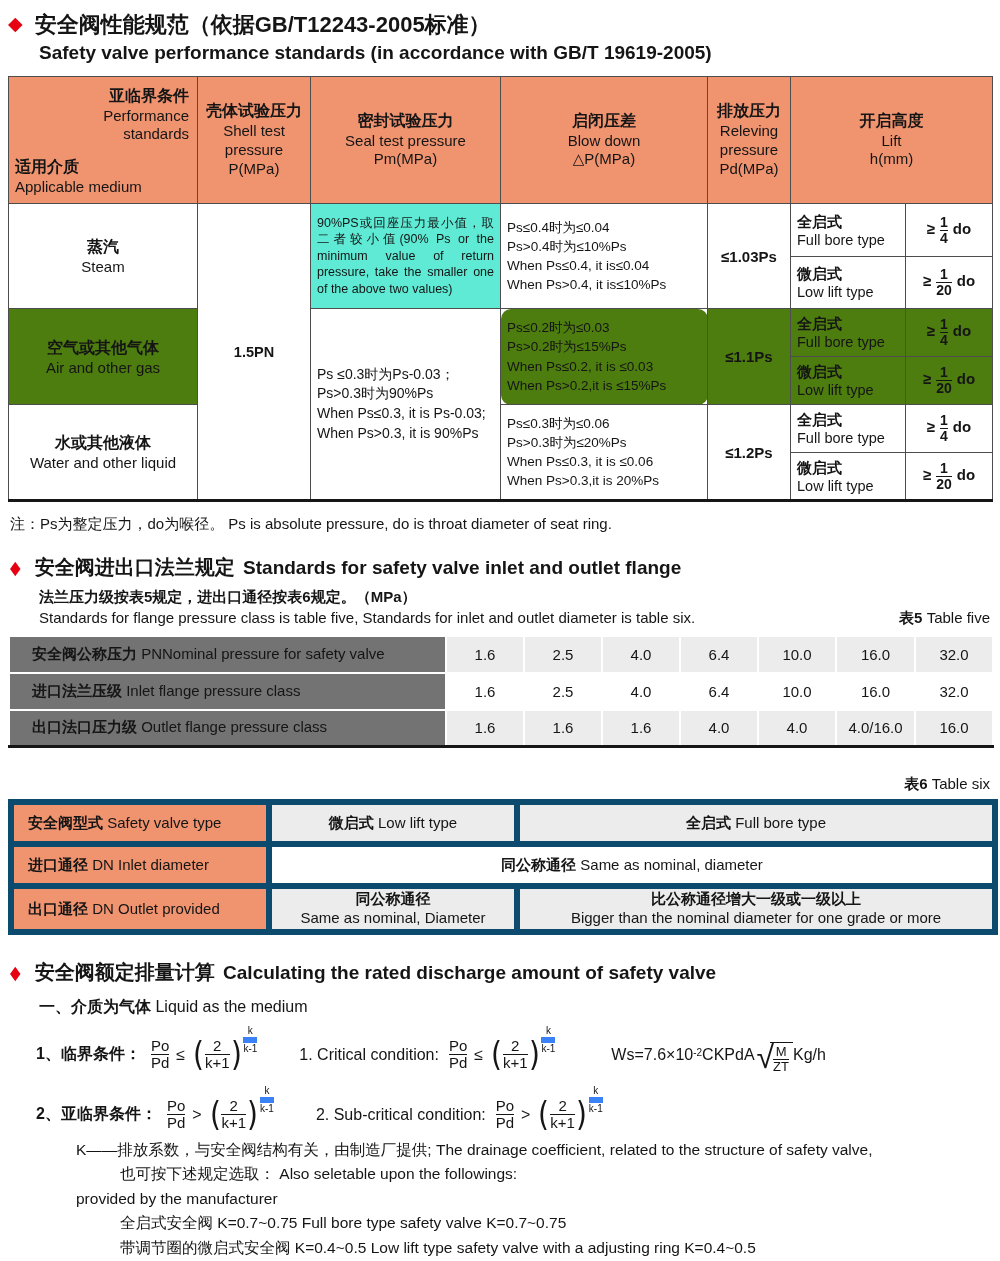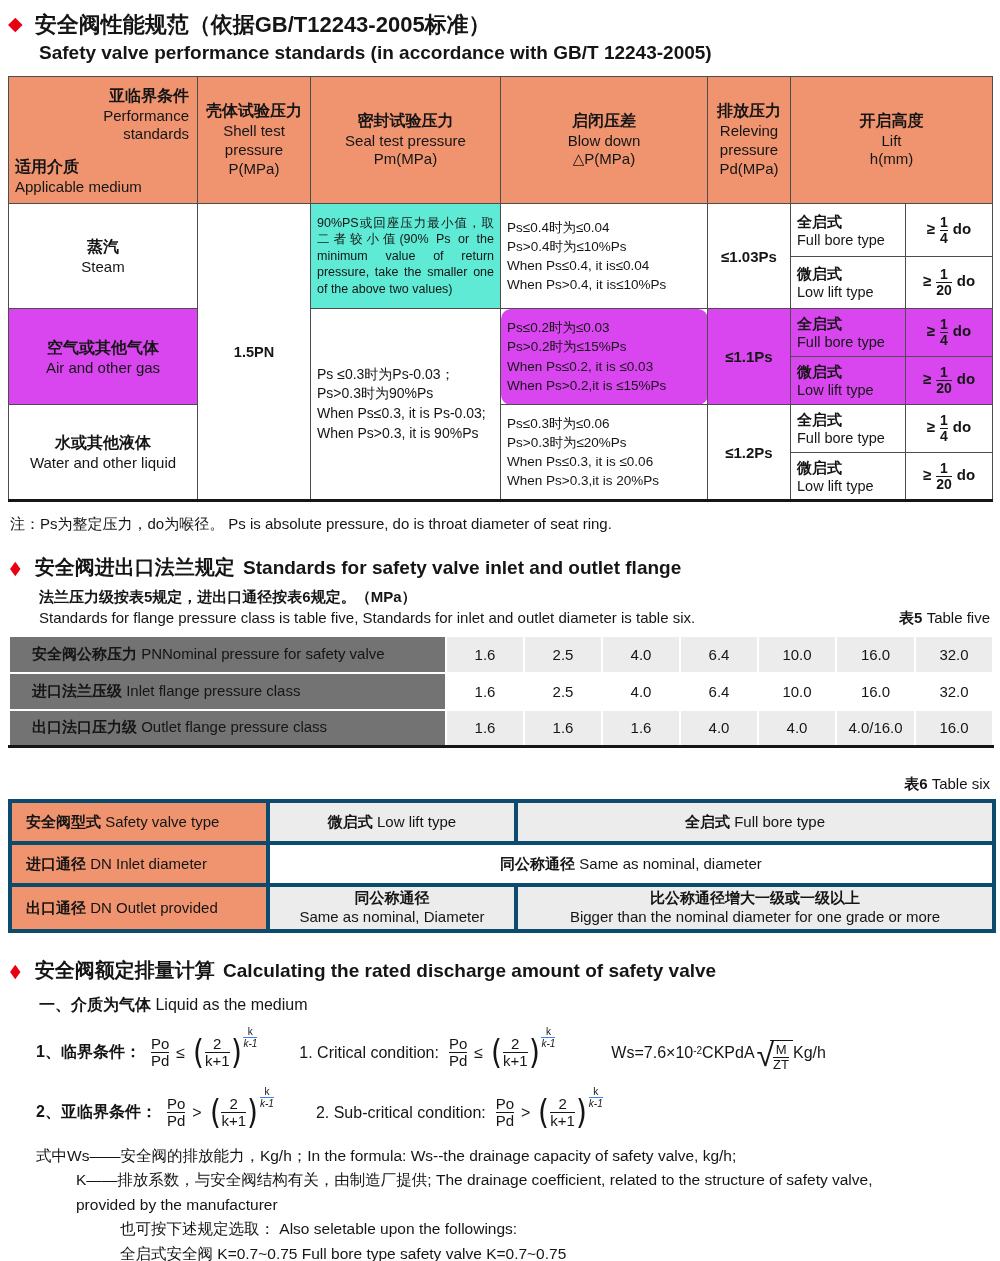--- a/index.html
+++ b/index.html
@@ -35,21 +35,21 @@
   .medium .en{display:block;font-size:15px;}
   .shell{text-align:center;font-weight:bold;font-size:14.5px;background:#fff;}
   .seal-steam{font-size:12.5px;line-height:1.32;text-align:justify;padding:3px 5px;background:#5eead4;vertical-align:top;}
   .seal-gas{font-size:14px;line-height:1.4;white-space:pre-line;background:#fff !important;}
   .blow{font-size:13.5px;line-height:1.42;white-space:pre-line;padding-left:8px;border-radius:10px;}
   .relev{text-align:center;font-weight:bold;font-size:15px;}
   .lift-type{padding-left:8px;}
   .lift-type .zh{display:block;font-weight:bold;font-size:15px;}
   .lift-type .en{display:block;font-size:14.5px;}
   .lift-val{text-align:center;font-weight:bold;font-size:15px;}
-  tr.stripe td{background:#d946ef;}
+  tr.stripe td{background:#4d7c0f;}
   .perf tbody tr{height:48px;}
 
   .frac{display:inline-flex;flex-direction:column;align-items:center;line-height:1.05;vertical-align:middle;}
   .frac .fden{border-top:1.5px solid #151515;}
   .lift-val .frac{margin:0 5px;font-size:14px;}
   .lift-val .geq{font-size:15px;}
 
   .note-line{margin:13px 0 0 2px;font-size:15px;}
 
   .sec2{margin-top:20px;}
@@ -61,40 +61,40 @@
   .t5{border-collapse:collapse;width:984px;table-layout:fixed;margin-top:7px;border-bottom:3px solid #161616;}
   .t5 td{border:2px solid #fff;height:37px;font-size:15px;box-sizing:border-box;}
   .t5 .label{background:#737373;padding-left:22px;}
   .label .zh{font-weight:bold;}
   .label .en{font-weight:normal;}
   .t5 .val{text-align:center;background:#fff;}
   .t5 tr.stripe .val{background:#ececec;}
 
   .t6-cap{display:flex;justify-content:flex-end;margin:27px 2px 0 0;}
   .t6{border-collapse:collapse;width:984px;table-layout:fixed;margin-top:5px;border-bottom:3px solid #161616;}
-  .t6 td{border:4px solid #0c4a6e;height:42px;font-size:15px;box-sizing:border-box;}
+  .t6 td{border:6px solid #0c4a6e;height:42px;font-size:15px;box-sizing:border-box;}
   .t6 .label{background:#f09470;padding-left:14px;}
   .t6 .cell{text-align:center;background:#fff;}
   .t6 tr.stripe .cell{background:#ececec;}
   .cell .zh{font-weight:bold;}
   .cell.two-line .zh{display:block;line-height:1.25;}
   .cell.two-line .en{display:block;line-height:1.25;}
 
   .sec3{margin-top:24px;}
   .medium-line{margin:10px 0 2px 31px;font-size:16px;}
   .medium-line .zh{font-weight:bold;}
   .f-row{display:flex;align-items:center;margin:14px 0 0 28px;font-size:16px;height:46px;}
   .f-label-zh{font-weight:bold;font-size:16px;}
   .f-label-en{margin-left:42px;}
   .math{display:inline-flex;align-items:center;margin-left:10px;}
   .f-big{font-size:15px;}
   .rel{margin:0 7px;font-size:16px;}
   .paren{font-size:33px;font-weight:normal;line-height:0;transform:scaleX(0.85);font-family:"DejaVu Sans",sans-serif;}
   .exp{font-size:10px;transform:translateY(-15px);margin-left:1px;line-height:1.15;}
-  .exp .fden{border-top:1px solid #3b82f6;font-style:italic;}
+  .exp .fden{border-top:6px solid #3b82f6;}
   .ws{display:inline-flex;align-items:center;margin-left:56px;font-size:16px;}
   .ws sup{font-size:10px;transform:translateY(-2px);}
   .radical{font-size:32px;line-height:0;margin:4px 0 0 2px;}
   .rootbox{display:inline-flex;border-top:1.5px solid #151515;padding:2px 4px 0 3px;margin-left:-4px;transform:translateY(3px);}
   .rootbox .frac{font-size:13px;}
   .ws .funit{}
 
   .nline{font-size:15.5px;line-height:1.58;}
   .ind0{margin-left:28px;}
   .ind1{margin-left:68px;}
@@ -102,21 +102,21 @@
 </style>
 </head>
 <body>
 
 <div class="page">
 
   <div class="sec-head">
     <span class="bullet">◆</span>
     <span class="h-zh">安全阀性能规范（依据GB/T12243-2005标准）</span>
   </div>
-  <div class="h-sub-en">Safety valve performance standards (in accordance with GB/T 12243-2005)</div>
+  <div class="h-sub-en">Safety valve performance standards (in accordance with GB/T 19619-2005)</div>
 
   <table class="perf">
     <colgroup>
       <col style="width:189px">
         <col style="width:113px">
         <col style="width:190px">
       <col style="width:207px">
         <col style="width:83px">
         <col style="width:115px">
         <col style="width:87px">
@@ -495,20 +495,19 @@
           <span class="fden">k+1</span>
         </span>
       <span class="paren">)</span>
       <span class="frac exp">
           <span class="fnum">k</span>
           <span class="fden">k-1</span>
         </span>
     </span>
   </div>
 
-  <div class="nline ind0" style="margin-top:8px;">式中Ws——安全阀的排放能力，Kg/h；In the formula: Ws--the drainage capacity of safety valve, kg/h;</div>
   <div class="nline ind1">K——排放系数，与安全阀结构有关，由制造厂提供; The drainage coefficient, related to the structure of safety valve,</div>
+  <div class="nline ind2">也可按下述规定选取： Also seletable upon the followings:</div>
   <div class="nline ind1">provided by the manufacturer</div>
-  <div class="nline ind2">也可按下述规定选取： Also seletable upon the followings:</div>
   <div class="nline ind2">全启式安全阀 K=0.7~0.75 Full bore type safety valve K=0.7~0.75</div>
   <div class="nline ind2">带调节圈的微启式安全阀 K=0.4~0.5 Low lift type safety valve with a adjusting ring K=0.4~0.5</div>
 
 </div>
 
 </body></html>

